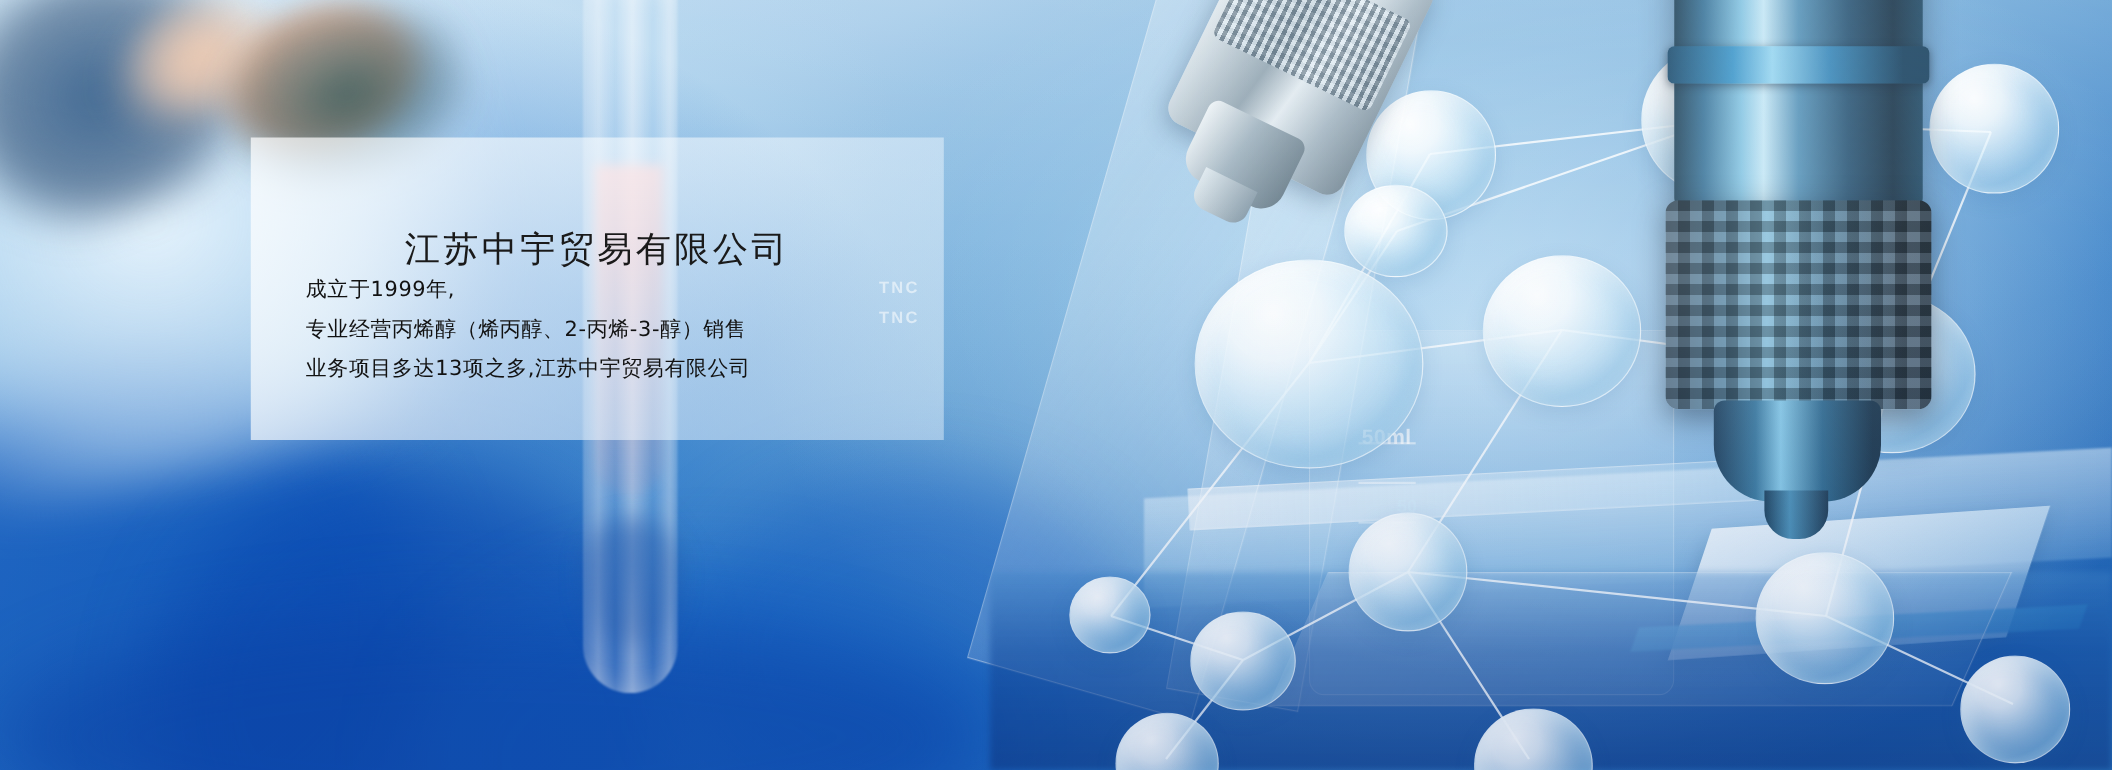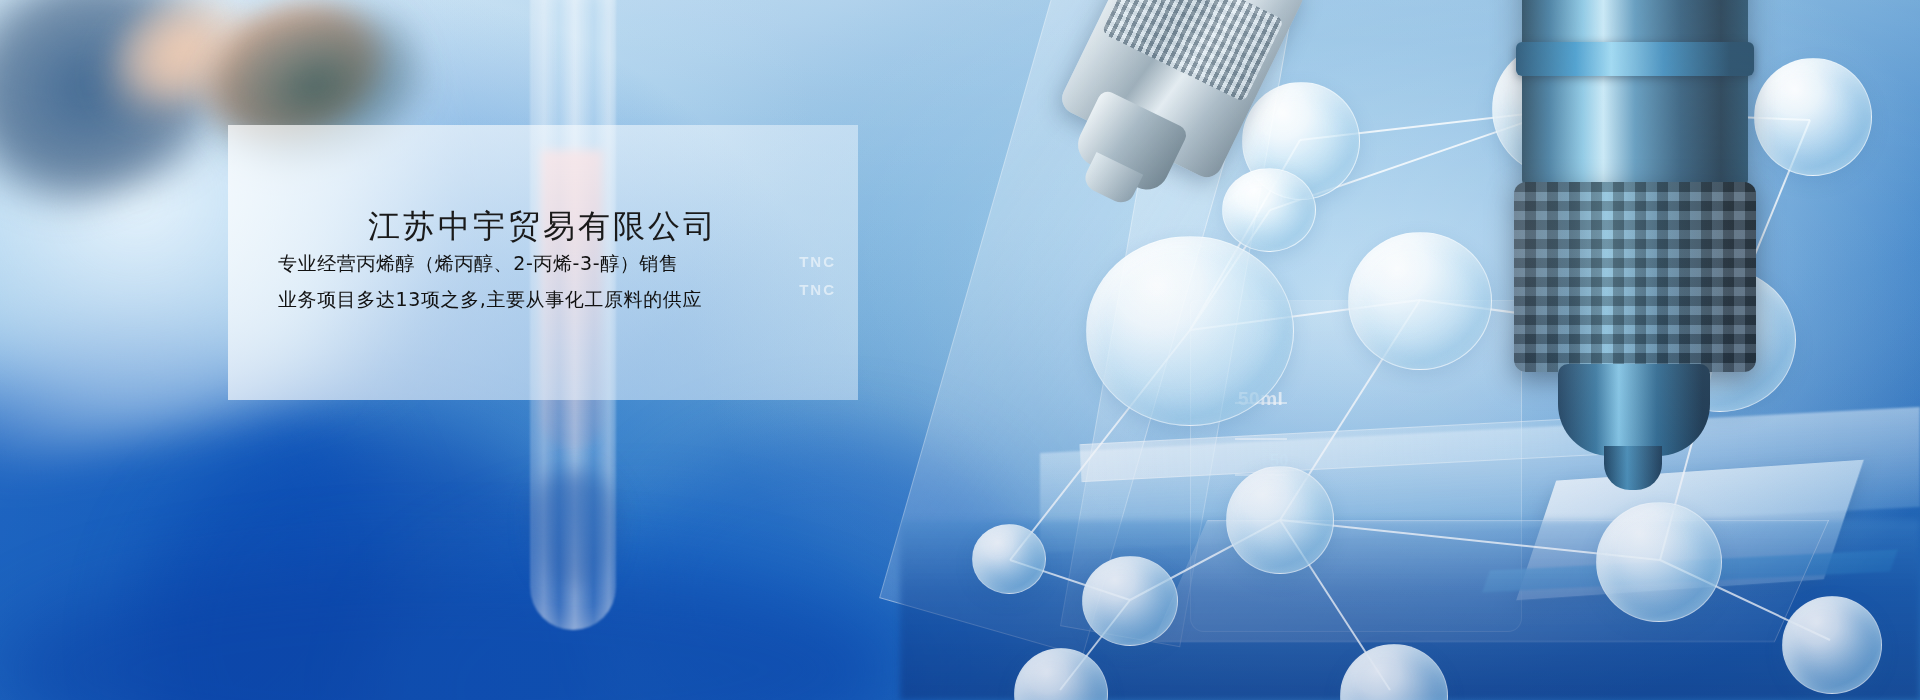--- a/index.html
+++ b/index.html
@@ -342,18 +342,19 @@
 
   <div class="layer haze"></div>
 
   <div id="panel">
     <div class="wm wm1">TNC</div>
     <div class="wm wm2">TNC</div>
 
     <div class="title">江苏中宇贸易有限公司</div>
 
     <div class="body">
+      <span class="ln">成立于1999年,</span>
       <span class="ln">专业经营丙烯醇（烯丙醇、2-丙烯-3-醇）销售</span>
-      <span class="ln">业务项目多达13项之多,主要从事化工原料的供应</span>
+      <span class="ln">业务项目多达13项之多,江苏中宇贸易有限公司</span>
     </div>
   </div>
 
 </div>
 
 </body></html>

